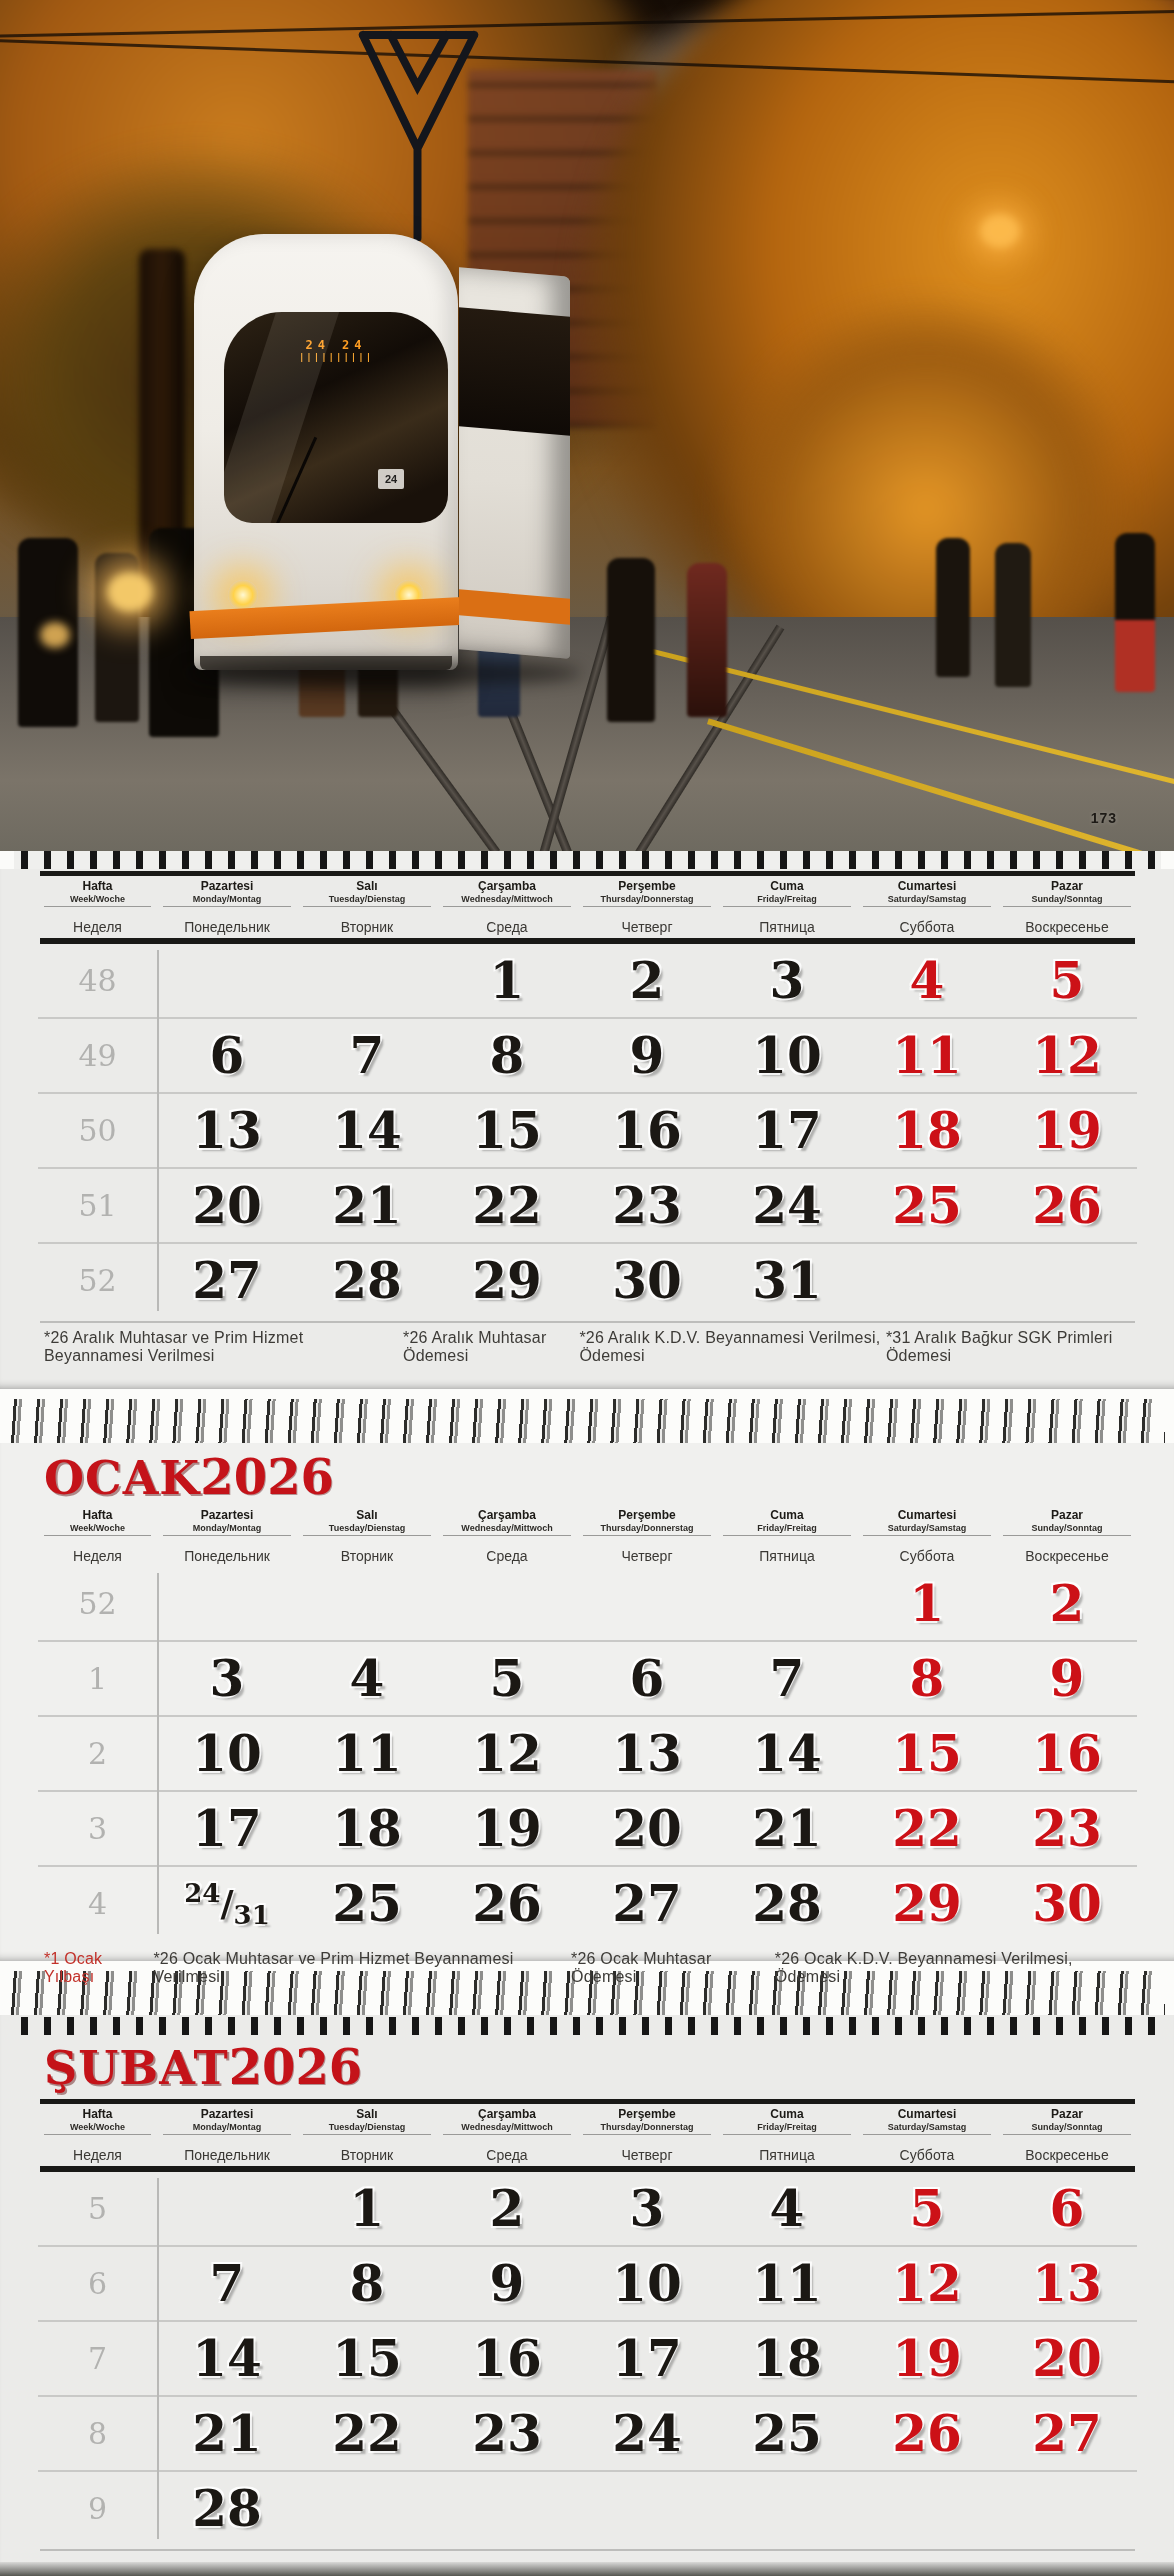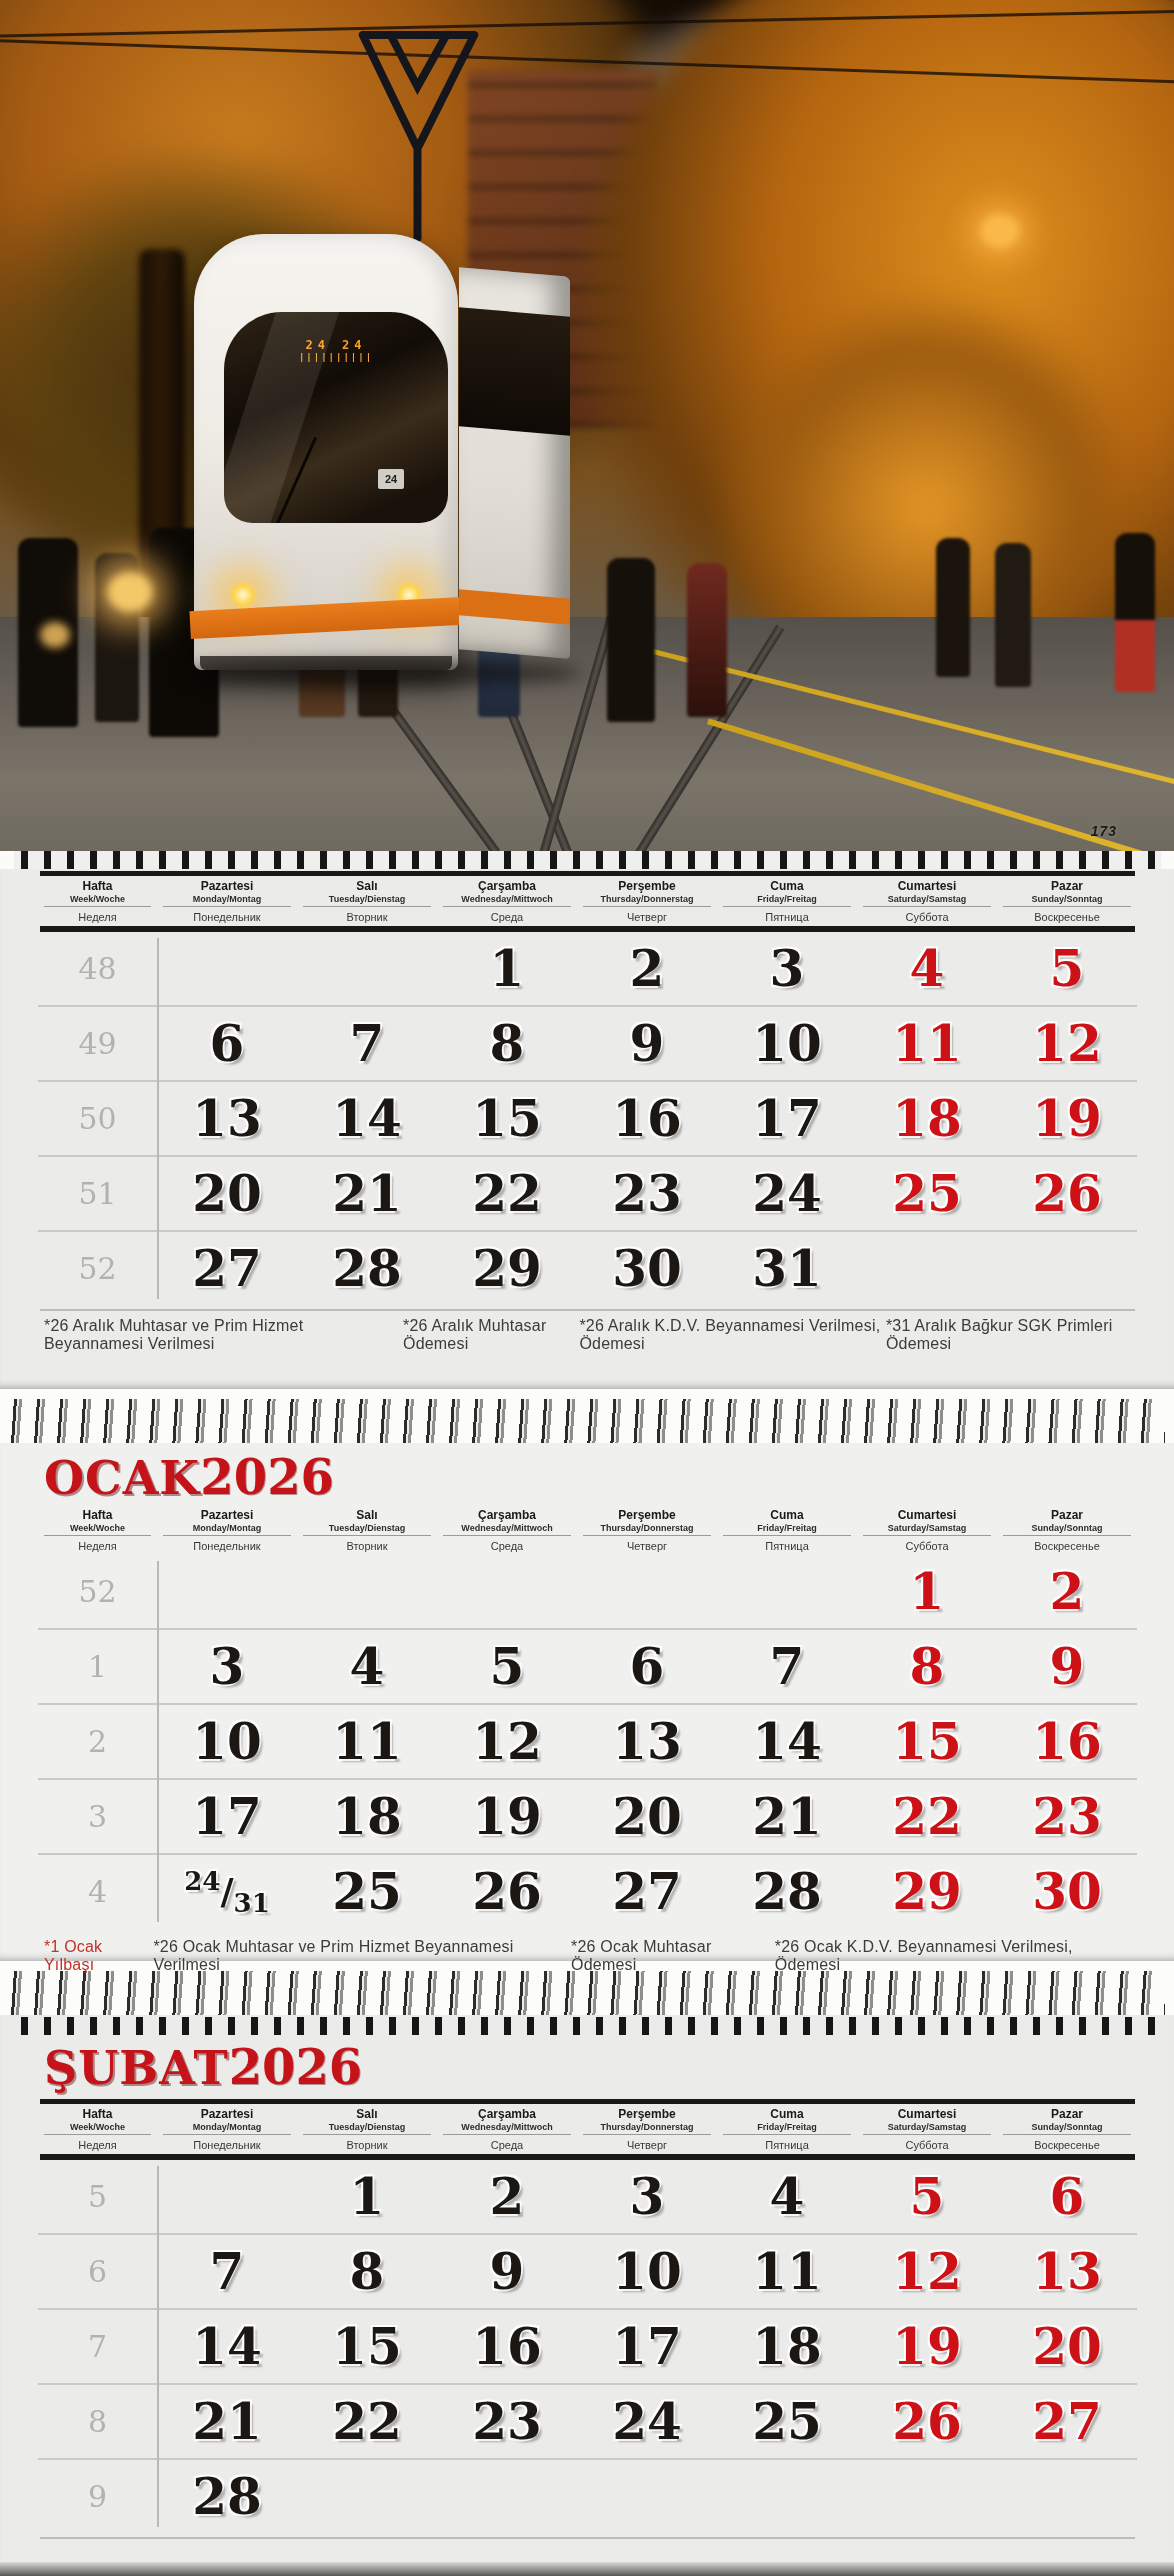--- a/index.html
+++ b/index.html
@@ -57,22 +57,22 @@
     background:radial-gradient(circle,#fff8d2 0%,#ffd24a 45%,rgba(255,170,30,.25) 75%,rgba(255,170,30,0) 100%);
     box-shadow:0 0 34px 14px rgba(255,195,70,.75);}
   .tr-side{position:absolute;left:275px;top:58px;width:111px;height:382px;transform:skewY(5deg);overflow:hidden;border-radius:0 6px 4px 0;
     background:linear-gradient(180deg,#e9e6df 0%,#e2ded6 55%,#cfc9c0 100%);box-shadow:inset -18px 0 24px rgba(0,0,0,.35);}
   .tr-side .win{position:absolute;left:0;top:40px;width:111px;height:119px;background:linear-gradient(180deg,#241a10,#0f0a06);}
   .tr-side .ostripe{position:absolute;left:0;bottom:34px;width:111px;height:26px;background:#da6f14;}
   .tr-shadow{position:absolute;left:0;top:446px;width:398px;height:26px;border-radius:50%;background:rgba(10,8,5,.55);filter:blur(8px);}
   .panto{position:absolute;left:119px;top:-187px;}
   .wireline{position:absolute;height:3px;background:rgba(15,10,6,.75);}
 
-  .corner-num{position:absolute;right:58px;bottom:12px;color:#1d1a16;font-weight:bold;font-size:14px;letter-spacing:1px;
-    font-family:"Liberation Sans",sans-serif;text-shadow:0 0 4px rgba(255,255,255,.25);font-style:italic;}
+  .corner-num{position:absolute;right:58px;bottom:25px;color:#1d1a16;font-weight:bold;font-size:14px;letter-spacing:1px;
+    font-family:"Liberation Sans",sans-serif;text-shadow:0 0 4px rgba(255,255,255,.25);}
 
   
   .holes{height:18px;margin:0 14px;
     background:repeating-linear-gradient(90deg,rgba(0,0,0,0) 0 7px,#161616 7px 14px,rgba(0,0,0,0) 14px 23px);}
   .binding{background:#fcfcfa;padding-top:10px;}
   .wirecoil{height:44px;margin:0 10px;
     background:repeating-linear-gradient(94deg,rgba(0,0,0,0) 0 4px,#2c2c2a 4px 7px,#ececea 7px 9px,#8e8e8c 9px 12px,rgba(0,0,0,0) 12px 23px);}
 
   
   .panel{position:relative;background:#ebebe9;box-shadow:inset 0 -8px 10px -8px rgba(0,0,0,.4);}
@@ -83,21 +83,21 @@
     text-shadow:2px 2px 0 rgba(90,10,12,.45);}
   .t-intl{flex:1;text-align:center;font-family:"DejaVu Serif",serif;font-weight:bold;font-size:27px;color:#16130e;letter-spacing:0.5px;}
   .t-year{font-family:"DejaVu Serif",serif;font-weight:bold;font-size:48px;line-height:1;color:#c41319;text-shadow:1px 1px 0 rgba(90,10,12,.4);}
   .rule{height:5px;background:#191917;margin:2px 40px 0 40px;}
   .rule.under-hdr{height:6px;}
   .wk-header{display:flex;padding:3px 38px 1px 38px;}
   .hcell{flex:1;text-align:center;display:flex;flex-direction:column;gap:1px;}
   .hcell.first{flex:0 0 119px;}
   .h-tr{font-size:12px;font-weight:bold;color:#1c1a16;}
   .h-intl{font-size:9px;font-weight:bold;color:#2e2c28;}
-  .h-ru{font-size:11px;color:#3a3834;border-top:1px solid #9a9a98;margin:1px 6px 0 6px;padding-top:4px;}
+  .h-ru{font-size:14px;color:#3a3834;border-top:1px solid #9a9a98;margin:1px 6px 0 6px;padding-top:12px;}
   .grid-wrap{position:relative;padding:0 38px;}
   .vline{position:absolute;left:157px;top:6px;bottom:6px;width:2px;background:#b9b9b7;}
   .wrow{display:flex;align-items:center;height:73px;}
   .wrow + .wrow{border-top:2px solid #c9c9c7;}
   .wnum{flex:0 0 119px;text-align:center;font-family:"DejaVu Serif",serif;font-size:30px;color:#b2b2b0;}
   .day{flex:1;text-align:center;}
   .num{font-family:"DejaVu Serif",serif;font-weight:bold;font-size:50px;line-height:1;color:#1b1814;
     text-shadow:-2px -2px 0 rgba(255,255,255,.85),2px -2px 0 rgba(255,255,255,.85),-2px 2px 0 rgba(255,255,255,.85),3px 3px 2px rgba(40,40,40,.3);}
   .num.red{color:#cc1117;}
   .num.split{font-size:30px;}

